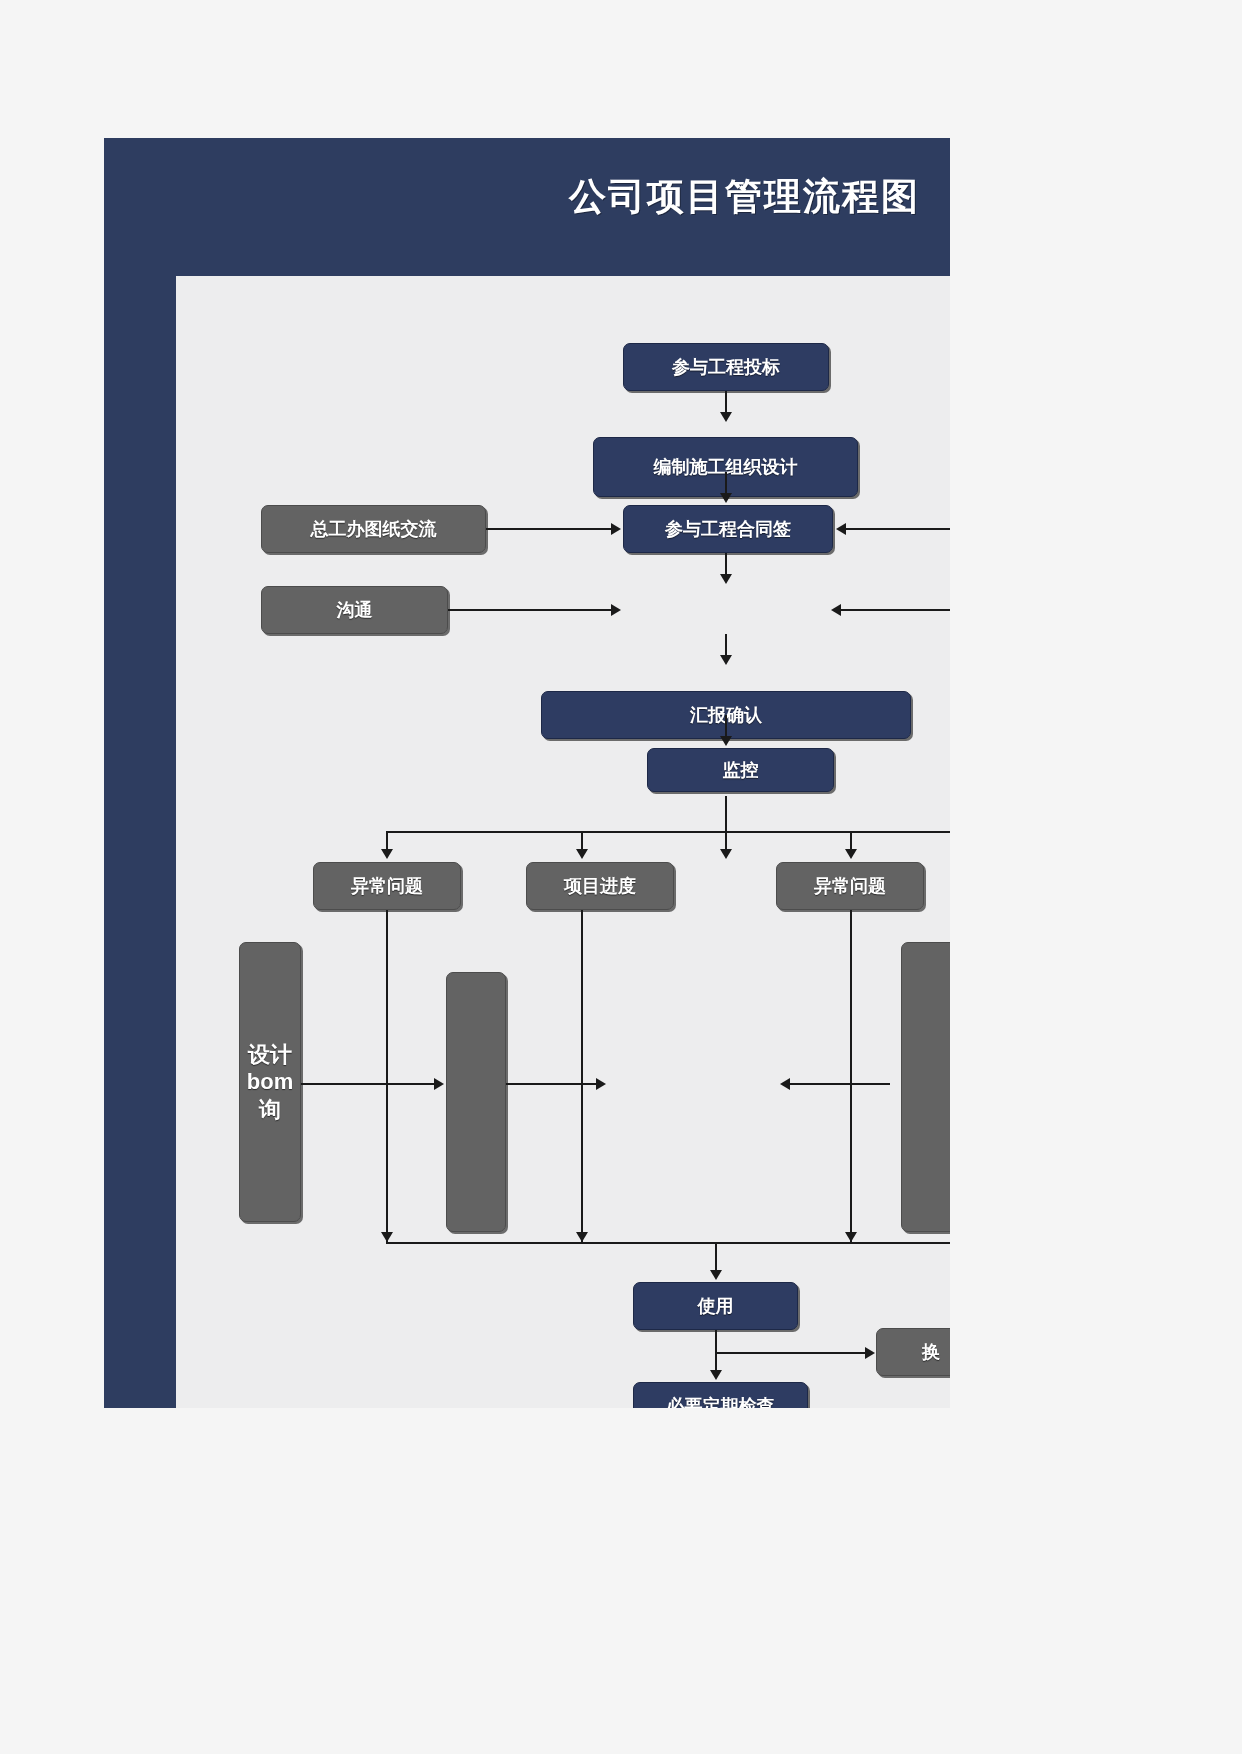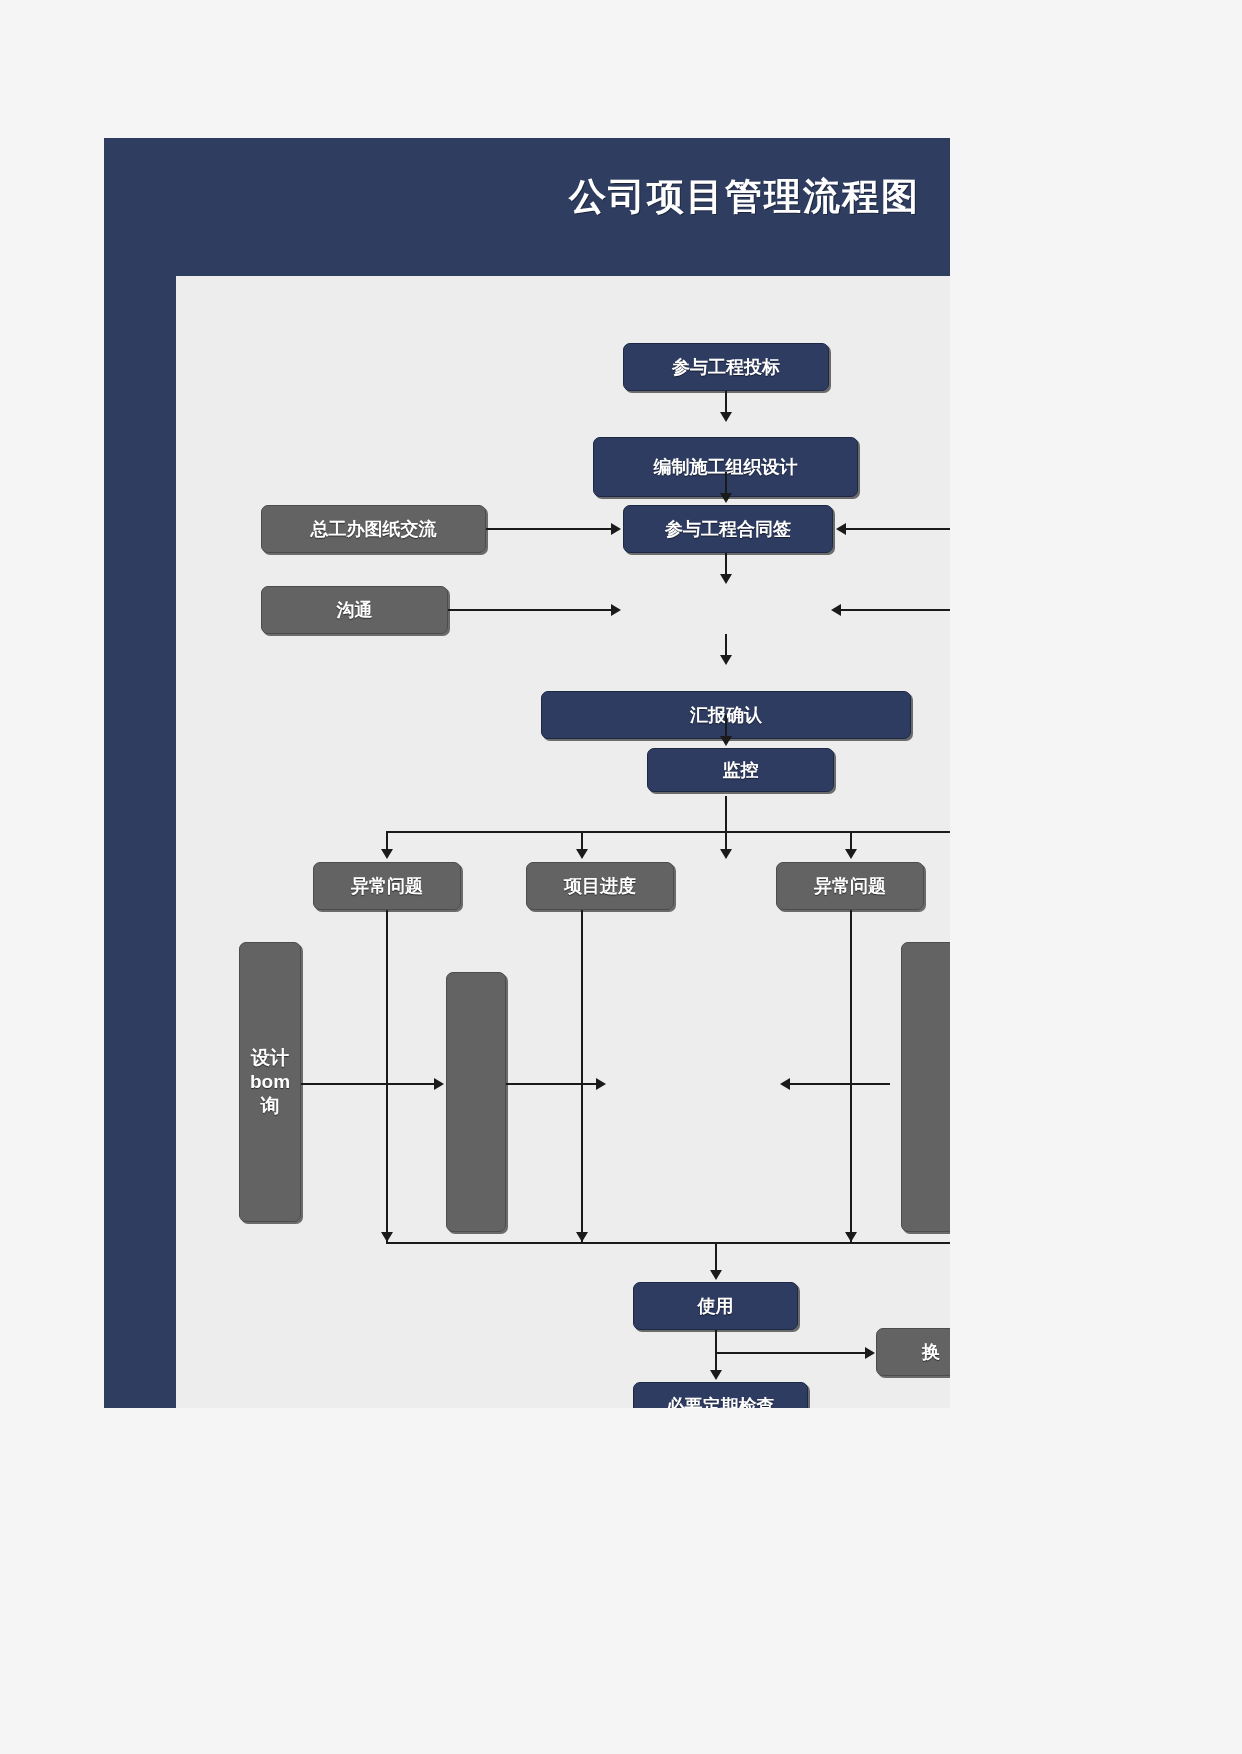--- a/index.html
+++ b/index.html
@@ -48,21 +48,21 @@
     font-weight:bold;
     font-size:18px;
     border-radius:7px;
     line-height:1.25;
     text-shadow:0 1px 1px rgba(0,0,0,.55);
     box-shadow:2px 2px 0 rgba(0,0,0,.55);
   }
   .node.blue{background:#2e3c62;border:1px solid #1d2847;}
   .node.gray{background:#636363;border:1px solid #4c4c4c;}
   .node.vert{
-    font-size:19px;
+    font-size:22px;
     padding:0 6px;
     word-break:break-all;
   }
 
   
   .ln{position:absolute;background:#1a1a1a;}
   .ln.v{width:1.6px;}
   .ln.h{height:1.6px;}
   
   .ah{position:absolute;width:0;height:0;}

